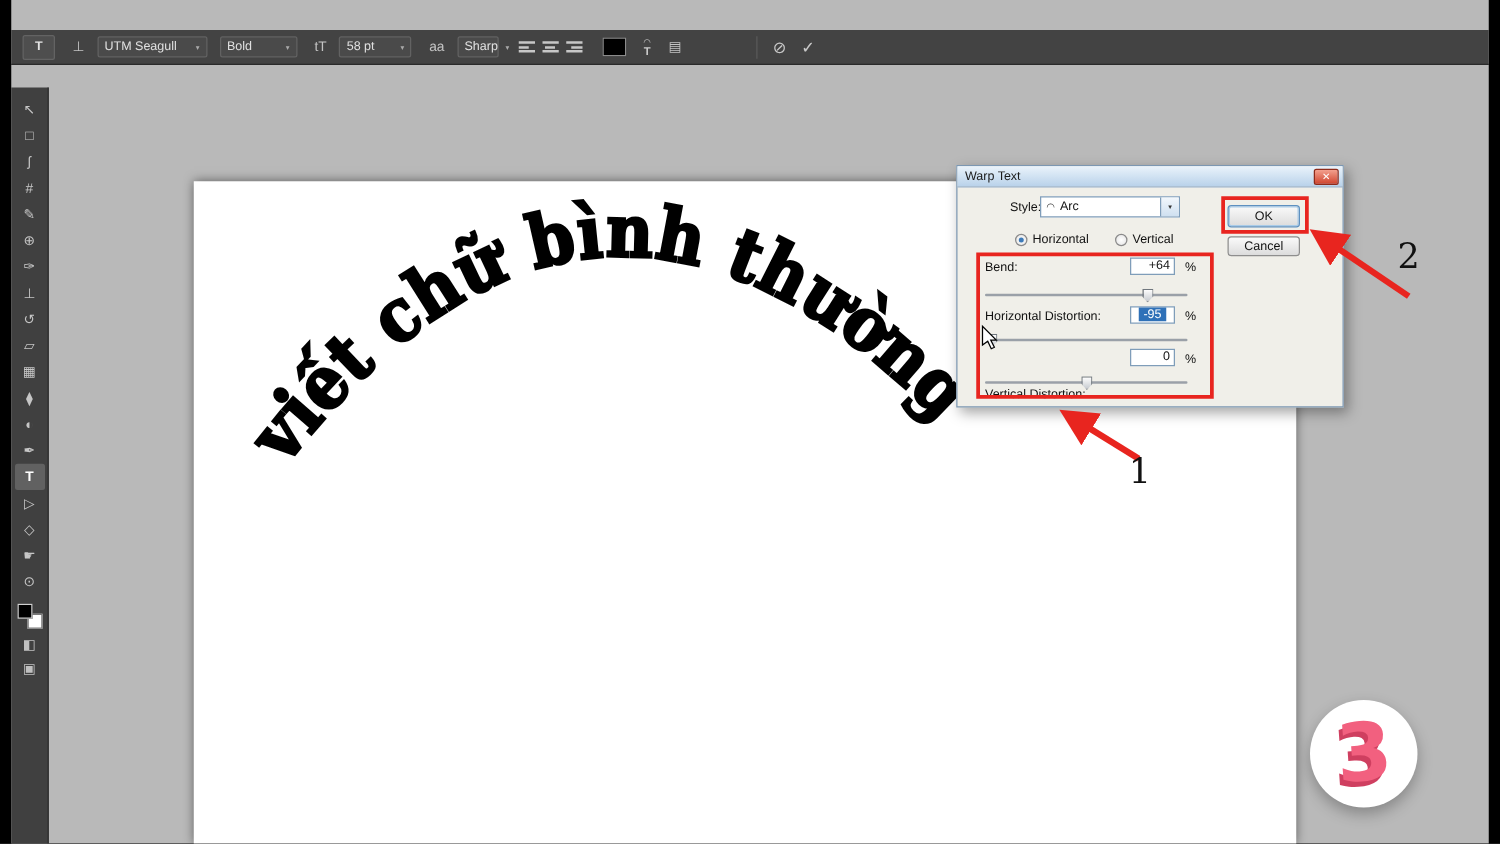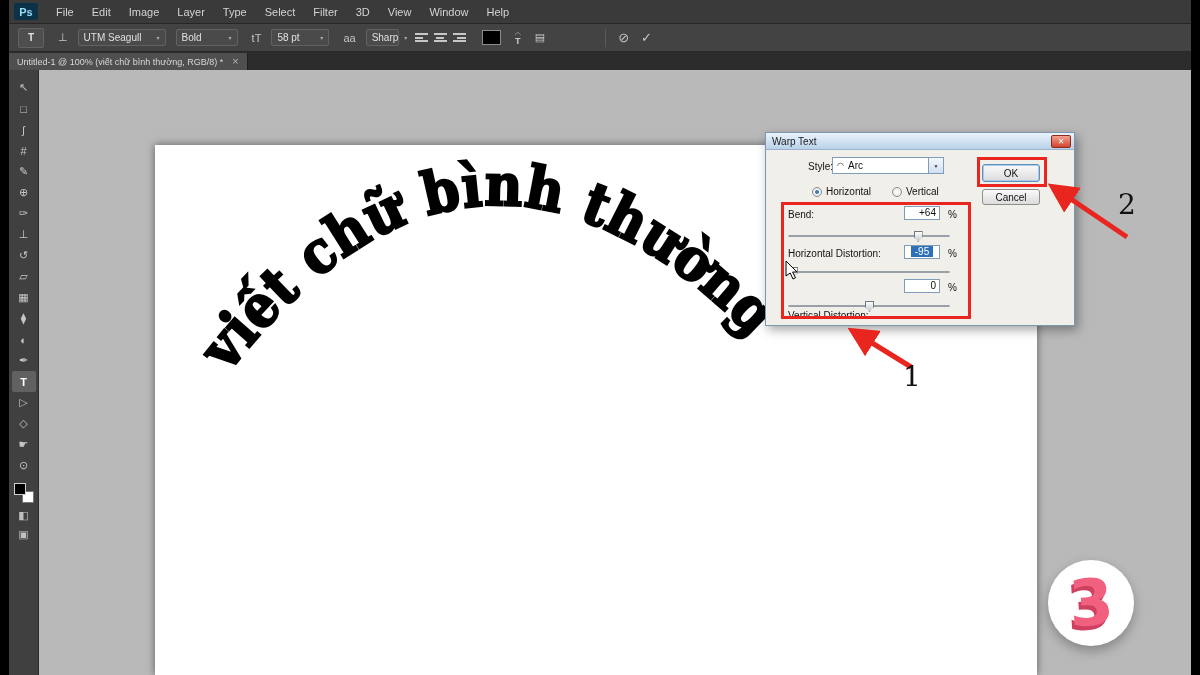--- a/index.html
+++ b/index.html
@@ -96,34 +96,20 @@
            box-shadow:0 5px 12px rgba(0,0,0,.28); display:flex; align-items:center; justify-content:center; z-index:31; }
   .badge span { font-family:"DejaVu Sans", sans-serif; font-size:64px; font-weight:bold; color:#f2607f;
                 text-shadow:-3px 4px 0 #cf3f60; transform:rotate(-4deg); }
 </style>
 </head>
 <body>
 
 <div class="screen">
   <div class="app"></div>
 
-  <div class="menubar">
-    <div class="ps-logo">Ps</div>
-    <span class="menu-item">File</span>
-    <span class="menu-item">Edit</span>
-    <span class="menu-item">Image</span>
-    <span class="menu-item">Layer</span>
-    <span class="menu-item">Type</span>
-    <span class="menu-item">Select</span>
-    <span class="menu-item">Filter</span>
-    <span class="menu-item">3D</span>
-    <span class="menu-item">View</span>
-    <span class="menu-item">Window</span>
-    <span class="menu-item">Help</span>
-  </div>
 
   <div class="optionsbar">
     <div class="ob-toolbox">T</div>
     <span class="ob-icon">⊥</span>
     <div class="ob-select w88">
       <span>UTM Seagull</span>
       <span class="arr">▾</span>
     </div>
     <div class="ob-select w62">
       <span>Bold</span>
@@ -160,26 +146,20 @@
     <div class="warp-ic">
       <span class="a">◠</span>
       <span class="t">T</span>
     </div>
     <span class="ob-icon">▤</span>
     <div class="ob-sep"></div>
     <span class="ob-commit">⊘</span>
     <span class="ob-commit">✓</span>
   </div>
 
-  <div class="tabbar">
-    <div class="doc-tab">
-      <span>Untitled-1 @ 100% (viết chữ bình thường, RGB/8) *</span>
-      <span class="tab-close">×</span>
-    </div>
-  </div>
 
   <div class="toolbar">
     <div class="tool">↖</div>
     <div class="tool">□</div>
     <div class="tool">ʃ</div>
     <div class="tool">#</div>
     <div class="tool">✎</div>
     <div class="tool">⊕</div>
     <div class="tool">✑</div>
     <div class="tool">⊥</div>

